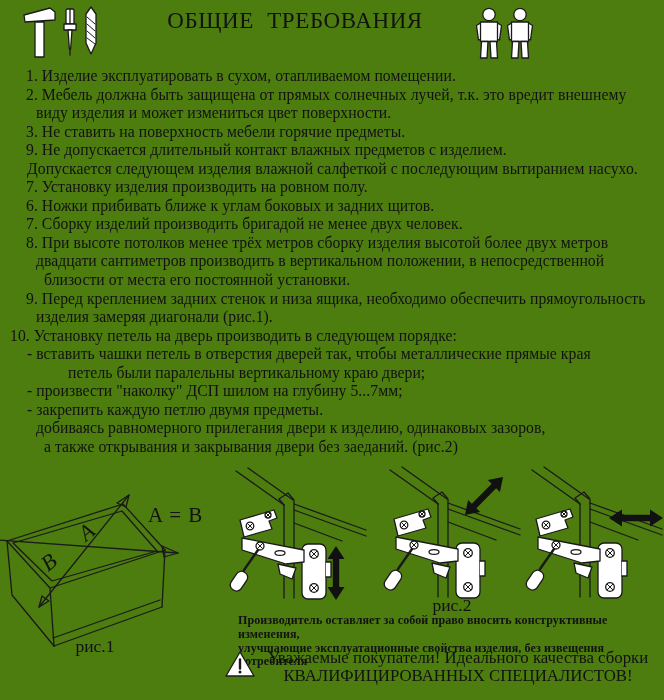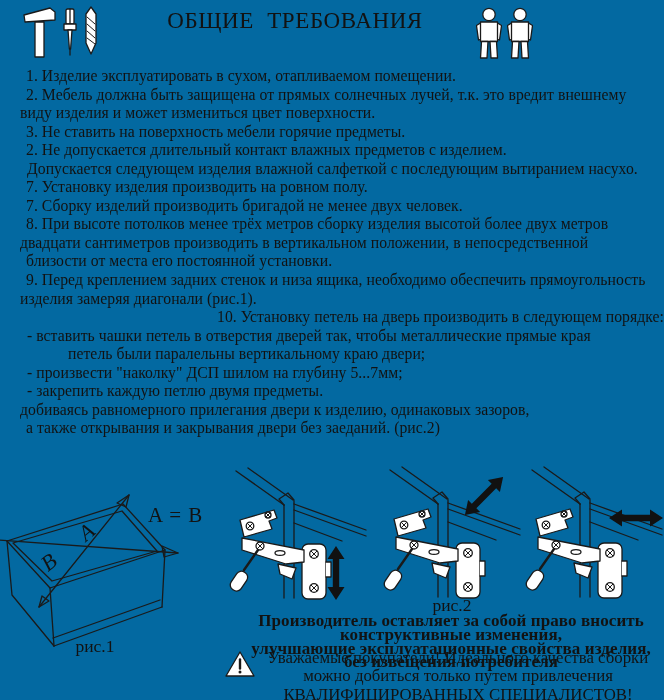--- a/index.html
+++ b/index.html
@@ -1,44 +1,44 @@
 <!DOCTYPE html>
 <html><head>
 <meta charset="utf-8">
 <style>
   html,body{margin:0;padding:0;background:#e8e8e8;}
   .page{
-    position:relative;width:664px;height:700px;background:#0369a1;
+    position:relative;width:664px;height:700px;background:#4d7c0f;
     font-family:"Liberation Serif", serif;color:#121212;overflow:hidden;
     margin:0 auto;
     text-decoration:underline;
   }
   svg{display:block;position:absolute;}
   .ink{stroke:#1a1a1a;fill:none;stroke-width:1.3;stroke-linejoin:round;stroke-linecap:round;}
   .title{
     position:absolute;top:8px;left:147px;width:296px;text-align:center;
     font-size:23px;letter-spacing:.6px;word-spacing:7px;white-space:nowrap;
   }
   .list{position:absolute;left:0;top:67px;width:664px;}
   .li{height:18.55px;line-height:18.55px;font-size:15.7px;white-space:nowrap;letter-spacing:.05px;}
-  .li-n1{padding-left:18px;margin-left:8px;}
-  .li-n2{text-align:right;}
-  .li-cont{padding-left:20px;}
-  .li-cont2{padding-left:26px;}
+  .li-n1{padding-left:26px;}
+  .li-n2{padding-left:10px;}
+  .li-cont{padding-left:36px;}
+  .li-cont2{padding-left:44px;}
   .li-contsm{padding-left:27px;}
   .li-dash{padding-left:27px;}
   .li-dash2{padding-left:68px;}
   .figtext{font-family:"Liberation Serif", serif;font-style:italic;font-size:22px;fill:#121212;stroke:none;}
   .eqtext{font-family:"Liberation Serif", serif;font-size:21px;fill:#121212;stroke:none;letter-spacing:1px;}
   .caption{position:absolute;font-size:17.5px;text-align:center;white-space:nowrap;}
   .cap1{left:45px;top:636px;width:100px;}
   .cap2{left:382px;top:595px;width:140px;}
   .smallprint{
-    position:absolute;left:238px;top:614px;width:426px;text-align:center;
-    font-size:17px;font-weight:700;line-height:13.8px;letter-spacing:.1px;
+    position:absolute;left:238px;top:614px;width:426px;text-align:left;
+    font-size:12px;font-weight:700;line-height:13.8px;letter-spacing:.1px;
   }
   .warn-text{
     position:absolute;left:252px;top:649px;width:412px;text-align:center;
     font-size:16.8px;line-height:18.3px;
   }
   .arrow{fill:#111;stroke:none;}
 </style>
 </head>
 <body>
 
@@ -113,23 +113,24 @@
   <svg style="left:476px;top:7px" width="58" height="52" viewBox="0 0 58 52">
     <use href="#person" x="0" y="0" width="26" height="52"></use>
     <use href="#person" x="31" y="0" width="26" height="52"></use>
   </svg>
 
   <div class="list">
     <div class="li li-n1">1. Изделие эксплуатировать в сухом, отапливаемом помещении.</div>
     <div class="li li-n1">2. Мебель должна быть защищена от прямых солнечных лучей, т.к. это вредит внешнему</div>
     <div class="li li-cont">виду изделия и может измениться цвет поверхности.</div>
     <div class="li li-n1">3. Не ставить на поверхность мебели горячие предметы.</div>
-    <div class="li li-n1">2. Не допускается длительный контакт влажных предметов с изделием.</div>
+    <div class="li li-n1">9. Не допускается длительный контакт влажных предметов с изделием.</div>
     <div class="li li-contsm">Допускается следующем изделия влажной салфеткой с последующим вытиранием насухо.</div>
     <div class="li li-n1">7. Установку изделия производить на ровном полу.</div>
+    <div class="li li-n1">6. Ножки прибивать ближе к углам боковых и задних щитов.</div>
     <div class="li li-n1">7. Сборку изделий производить бригадой не менее двух человек.</div>
     <div class="li li-n1">8. При высоте потолков менее трёх метров сборку изделия высотой более двух метров</div>
     <div class="li li-cont">двадцати сантиметров производить в вертикальном положении, в непосредственной</div>
     <div class="li li-cont2">близости от места его постоянной установки.</div>
     <div class="li li-n1">9. Перед креплением задних стенок и низа ящика, необходимо обеспечить прямоугольность</div>
     <div class="li li-cont">изделия замеряя диагонали (рис.1).</div>
     <div class="li li-n2">10. Установку петель на дверь производить в следующем порядке:</div>
     <div class="li li-dash">- вставить чашки петель в отверстия дверей так, чтобы металлические прямые края</div>
     <div class="li li-dash2">петель были паралельны вертикальному краю двери;</div>
     <div class="li li-dash">- произвести "наколку" ДСП шилом на глубину 5...7мм;</div>
@@ -180,17 +181,16 @@
 
   <svg style="left:224px;top:650px" width="32" height="28" viewBox="0 0 32 28">
     <g class="ink" stroke-width="1.8">
       <path d="M16,2 L30,26 L2,26 Z" fill="#fff"></path>
       <path d="M16,9.5 L16,18.5" stroke-width="2.4"></path>
       <circle cx="16" cy="22" r="1.5" fill="#1a1a1a" stroke="none"></circle>
     </g>
   </svg>
   <div class="warn-text">
     <div>Уважаемые покупатели! Идеального качества сборки</div>
-    <div>можно добиться только путем привлечения</div>
     <div>КВАЛИФИЦИРОВАННЫХ СПЕЦИАЛИСТОВ!</div>
   </div>
 
 </div>
 
 </body></html>

